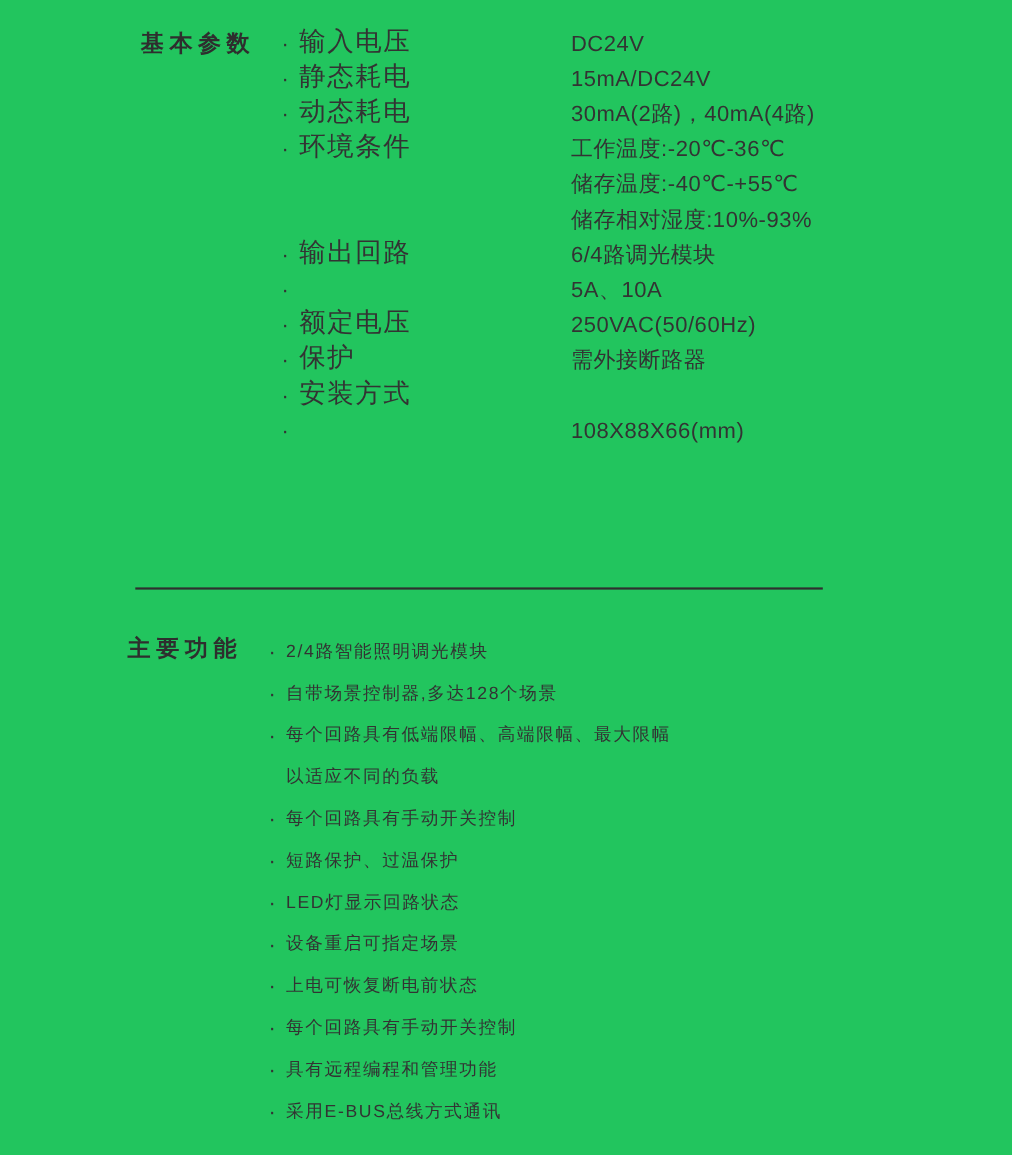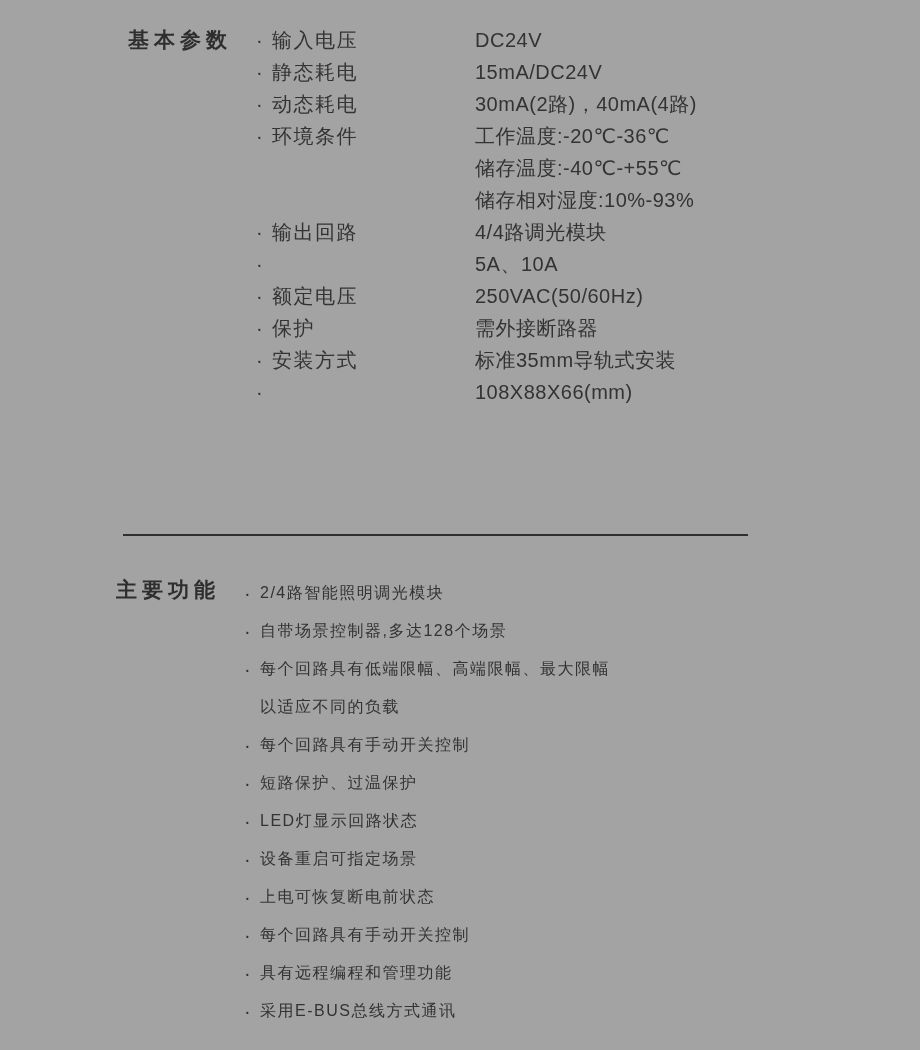--- a/index.html
+++ b/index.html
@@ -3,21 +3,21 @@
 <meta charset="utf-8">
 <style>
   * { margin: 0; padding: 0; box-sizing: border-box; }
   html, body {
     width: 920px; height: 1050px;
     background: #ffffff;
     font-family: "Liberation Sans", "DejaVu Sans", sans-serif;
     color: #333333;
     overflow: hidden;
   }
-  .page { position: relative; width: 920px; height: 1050px; background: #a3a3a3; }
+  .page { position: relative; width: 920px; height: 1050px; background: #22c55e; }
 
   .section { position: absolute; display: flex; align-items: flex-start; }
   .sec-basic { top: 24px; left: 128px; }
   .sec-functions { top: 574px; left: 116px; }
 
   .sec-title {
     width: 128px;
     flex: 0 0 128px;
     font-size: 21px;
     font-weight: bold;
@@ -36,32 +36,34 @@
     display: flex;
     align-items: flex-start;
     white-space: nowrap;
   }
   .p-bullet {
     width: 16px; flex: 0 0 16px;
     font-size: 20px; line-height: 32px;
     color: #333;
   }
   .p-label {
-    font-size: 20px;
+    font-size: 24px;
     letter-spacing: 1.5px;
     line-height: 32px;
     color: #333;
+    font-family: Liberation Mono, monospace;
   }
   .p-values { display: block; }
   .p-value-line {
     font-size: 20px;
     letter-spacing: 0.5px;
     line-height: 32px;
     color: #333;
     white-space: nowrap;
+    margin-left: 44px;
   }
 
   
   .divider {
     position: absolute;
     top: 534px; left: 123px;
     width: 625px; height: 2px;
     background: #2f2f2f;
   }
 
@@ -131,21 +133,21 @@
             <div class="p-value-line">储存相对湿度:10%-93%</div>
           </div>
   </div>
 
   <div class="p-row">
     <div class="p-label-cell">
       <span class="p-bullet">·</span>
       <span class="p-label">输出回路</span>
     </div>
     <div class="p-values">
-            <div class="p-value-line">4/4路调光模块</div>
+            <div class="p-value-line">6/4路调光模块</div>
           </div>
   </div>
 
   <div class="p-row">
     <div class="p-label-cell">
       <span class="p-bullet">·</span>
     </div>
     <div class="p-values">
             <div class="p-value-line">5A、10A</div>
           </div>
@@ -169,23 +171,20 @@
     <div class="p-values">
             <div class="p-value-line">需外接断路器</div>
           </div>
   </div>
 
   <div class="p-row">
     <div class="p-label-cell">
       <span class="p-bullet">·</span>
       <span class="p-label">安装方式</span>
     </div>
-    <div class="p-values">
-            <div class="p-value-line">标准35mm导轨式安装</div>
-          </div>
   </div>
 
   <div class="p-row">
     <div class="p-label-cell">
       <span class="p-bullet">·</span>
     </div>
     <div class="p-values">
             <div class="p-value-line">108X88X66(mm)</div>
           </div>
   </div>

